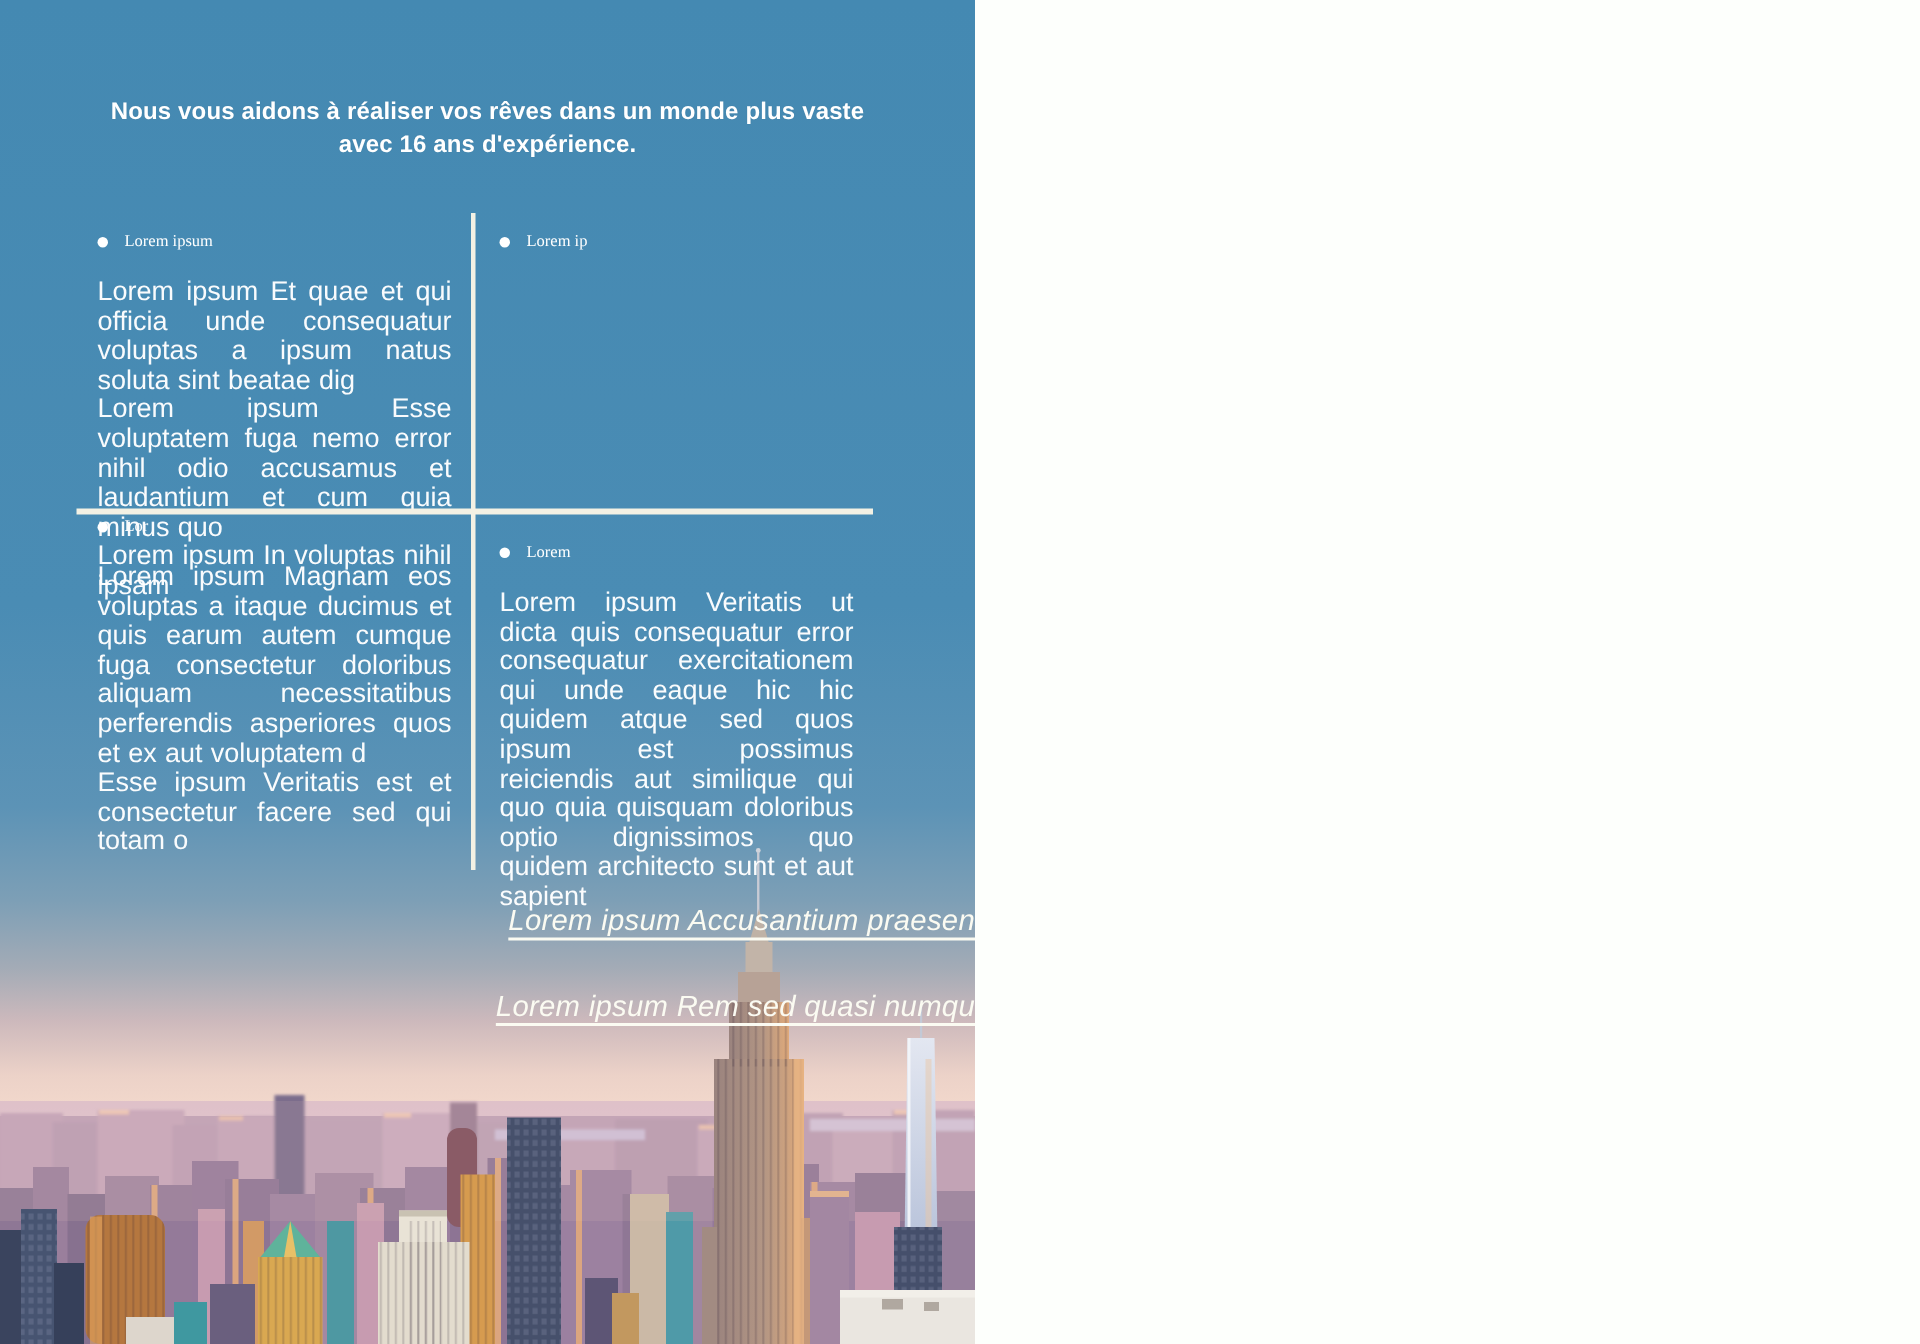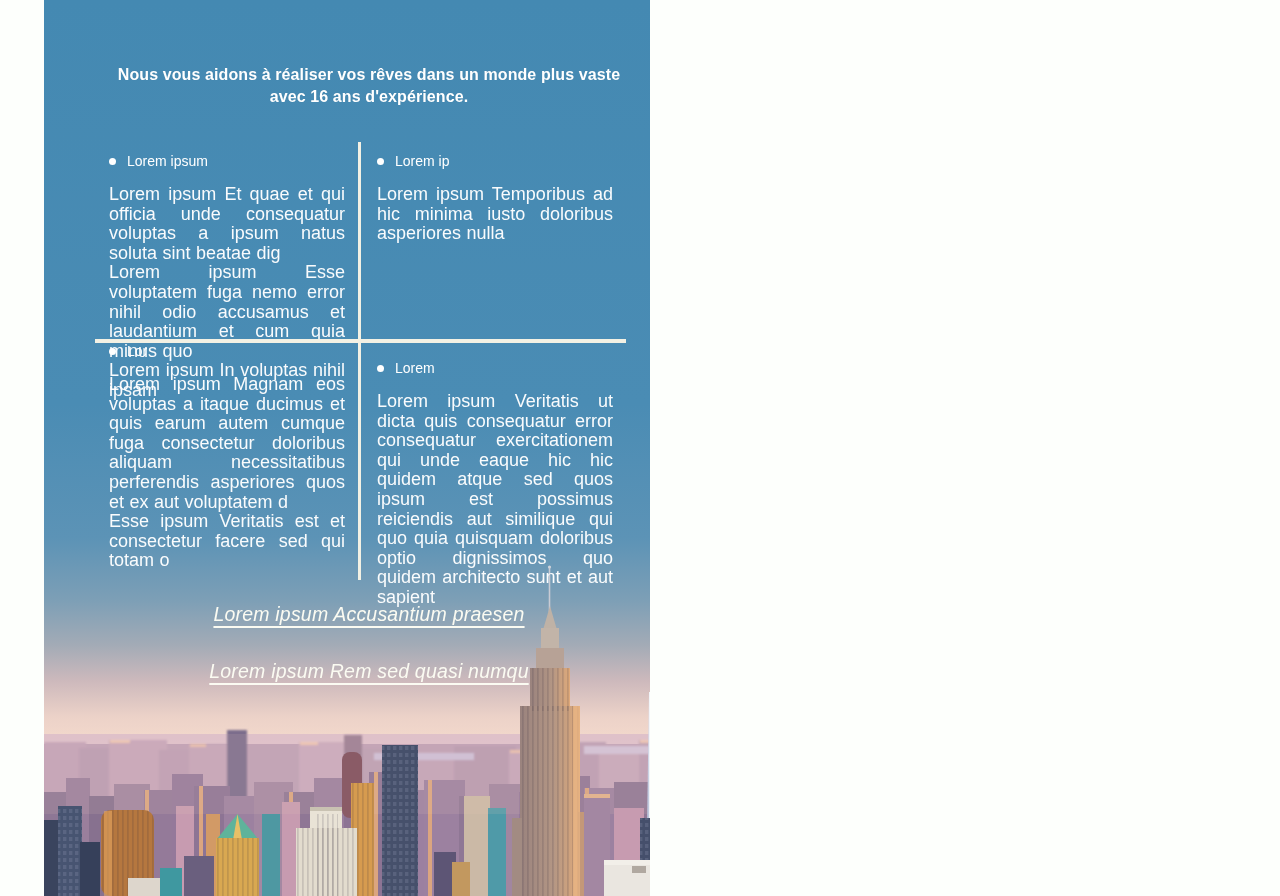--- a/index.html
+++ b/index.html
@@ -7,21 +7,20 @@
   body { font-family:"Liberation Sans", sans-serif; }
 
   .screen { position:relative; width:1280px; height:896px; background:#fdfffc; }
 
   
   .left-panel{
     position:absolute; left:0; top:0; width:650px; height:896px; overflow:hidden;
     background:linear-gradient(to bottom,
       #4489b2 0%, #4a8cb4 45%, #5c93b6 60%, #7d9fb6 67%,
       #a3abb6 72%, #cdb9bc 76%, #ecd2c8 80%, #f6dcce 84%, #f0d4c8 100%);
-    margin-left:44px;
   }
   .right-panel{ position:absolute; left:650px; top:0; width:630px; height:896px; background:#fdfffc; }
 
   .skyline-svg{ position:absolute; left:0; bottom:0; width:650px; height:340px; display:block; }
 
   
   .headline{
     position:absolute; top:64px; left:50%; transform:translateX(-50%);
     width:540px; text-align:center; color:#ffffff;
     font-size:16px; font-weight:bold; line-height:22px; letter-spacing:.1px;
@@ -30,34 +29,34 @@
 
   
   .quad{ position:absolute; width:236px; color:#ffffff; }
   .q1{ left:65px;  top:150px; }
   .q2{ left:333px; top:150px; }
   .q3{ left:65px;  top:340px; }
   .q4{ left:333px; top:357px; }
 
   .bullet-row{ display:flex; align-items:center; gap:11px; margin-bottom:13px; }
   .bullet-dot{ width:7px; height:7px; border-radius:50%; background:#ffffff; flex:0 0 auto; }
-  .bullet-label{ font-size:14px; line-height:22px; color:#ffffff; }
+  .bullet-label{ font-size:11px; line-height:22px; color:#ffffff;font-family:Liberation Serif, serif; }
 
   .quad p{
     font-size:18px; line-height:19.6px; text-align:justify;
     color:rgba(255,255,255,.97); word-spacing:.5px;
   }
 
   
   .divider-v{ position:absolute; left:314px; top:142px; width:3px; height:438px; background:#f3f1e4; }
   .divider-h{ position:absolute; left:51px;  top:339px; width:531px; height:3.5px; background:#f3f1e4; }
 
   
   .photo-link{
-    position:absolute; left:0; width:650px; text-align:center;
+    position:absolute; left:0; width:650px; text-align:right;
     font-size:19.5px; font-style:italic; color:#fbfbf2;
     text-decoration:underline; text-underline-offset:5px;
     text-decoration-thickness:1.5px; cursor:pointer; letter-spacing:.2px;
   }
   .link-1{ top:603px; }
   .link-2{ top:660px; }
 </style>
 </head>
 <body>
 
@@ -237,21 +236,20 @@
       <p>Lorem ipsum Et quae et qui officia unde consequatur voluptas a ipsum natus soluta sint beatae dig</p>
       <p>Lorem ipsum Esse voluptatem fuga nemo error nihil odio accusamus et laudantium et cum quia minus quo</p>
       <p>Lorem ipsum In voluptas nihil ipsam</p>
     </div>
 
     <div class="quad q2">
       <div class="bullet-row">
         <span class="bullet-dot"></span>
         <span class="bullet-label">Lorem ip</span>
       </div>
-      <p>Lorem ipsum Temporibus ad hic minima iusto doloribus asperiores nulla</p>
     </div>
 
     <div class="quad q3">
       <div class="bullet-row">
         <span class="bullet-dot"></span>
         <span class="bullet-label">Lor</span>
       </div>
       <p>Lorem ipsum Magnam eos voluptas a itaque ducimus et quis earum autem cumque fuga consectetur doloribus aliquam necessitatibus perferendis asperiores quos et ex aut voluptatem d</p>
       <p>Esse ipsum Veritatis est et consectetur facere sed qui totam o</p>
     </div>

